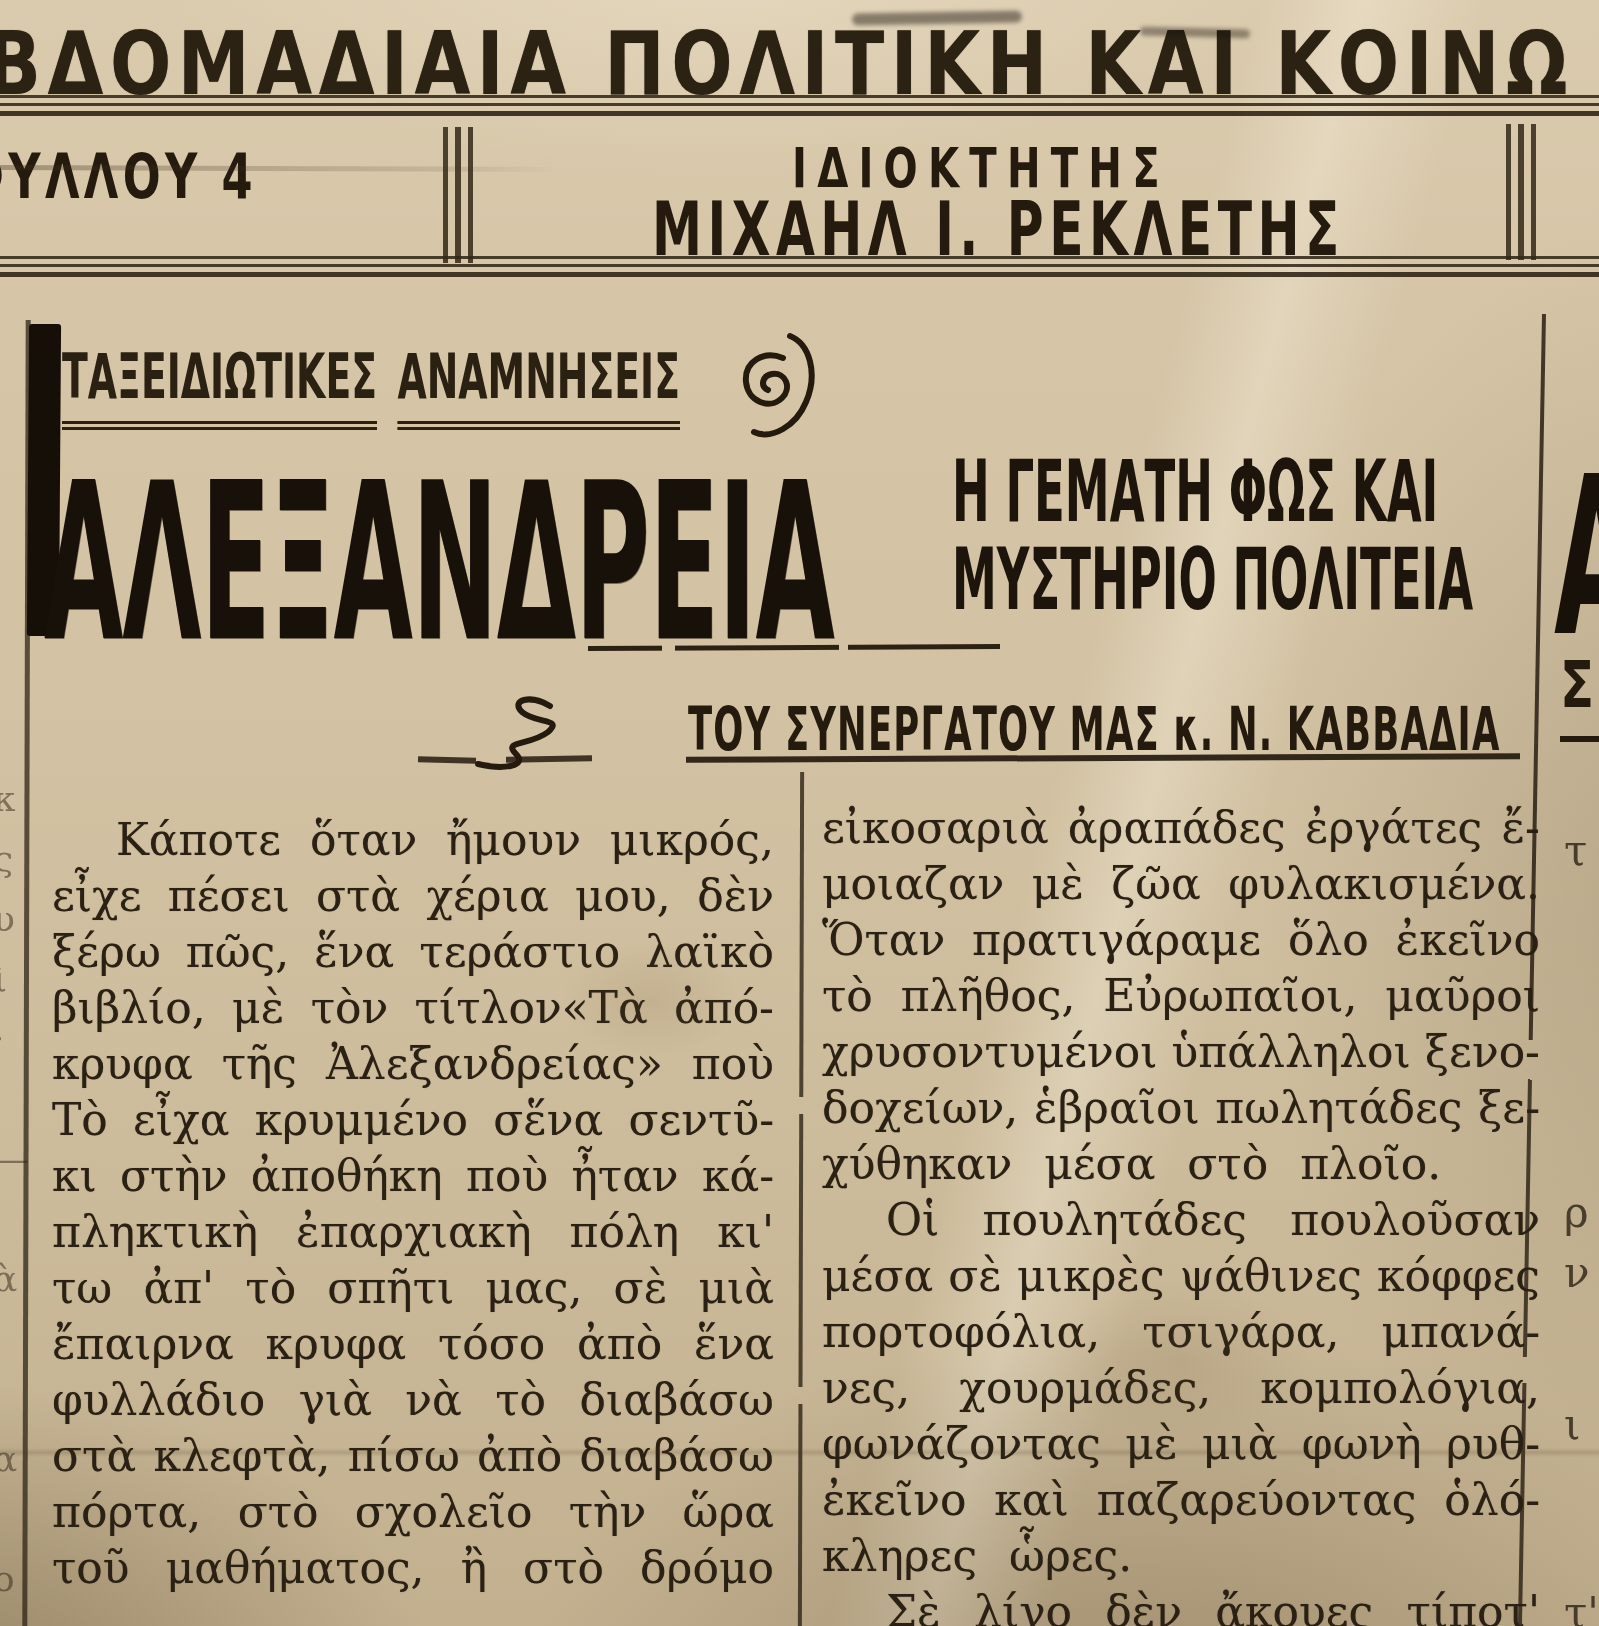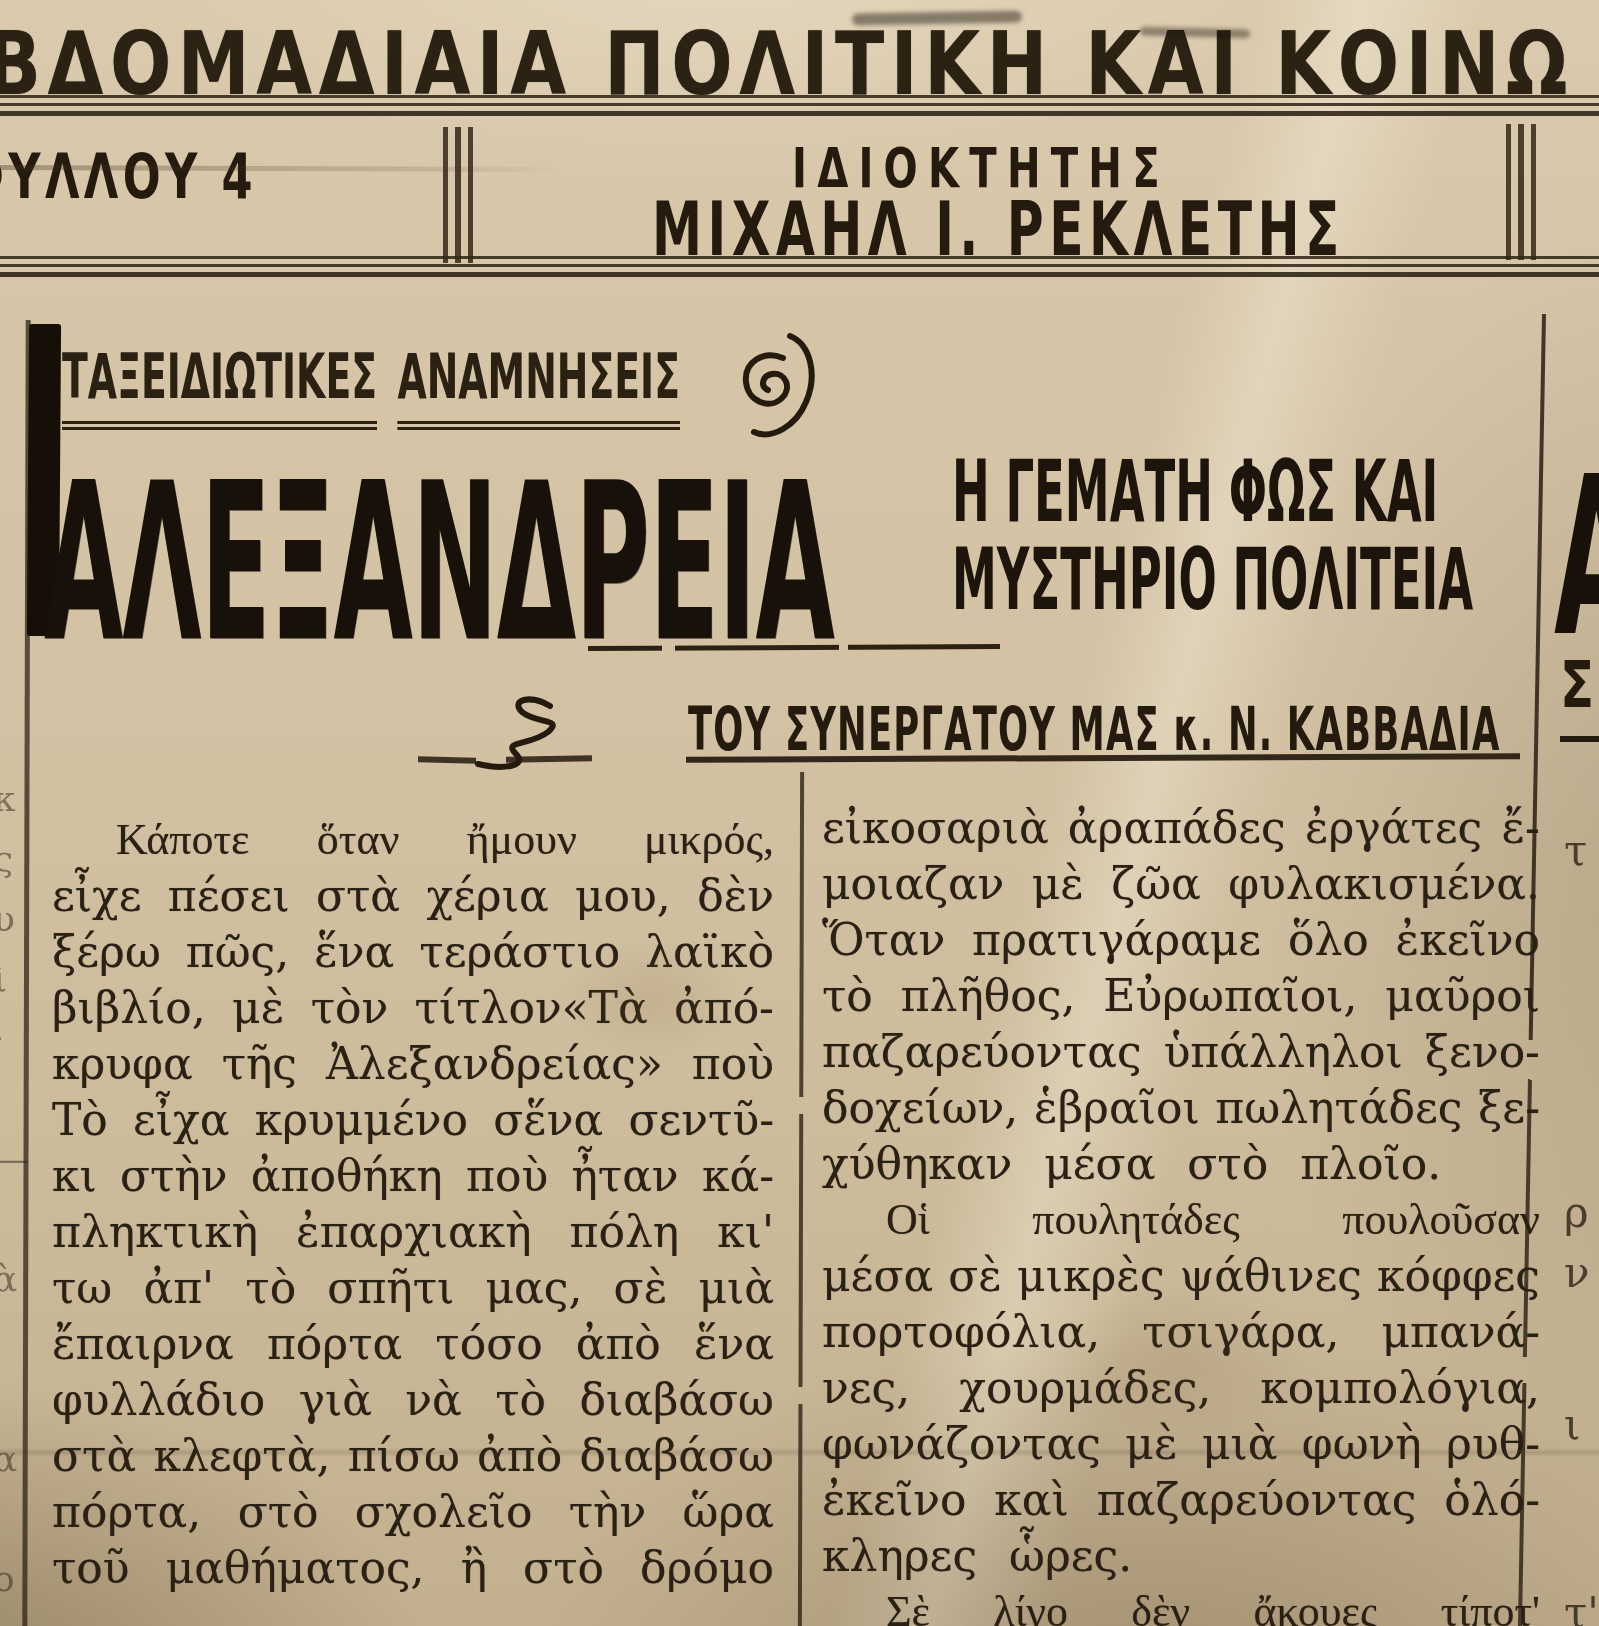--- a/index.html
+++ b/index.html
@@ -43,21 +43,21 @@
   .byline-rule{top:755px; left:686px; width:834px; height:6px; background:#241a0e; transform:rotate(-.25deg); opacity:.92;}
   .dash1{top:757px; left:418px; width:58px; height:6px; background:#241a0e; transform:rotate(1.5deg); opacity:.85;}
   .dash2{top:756px; left:506px; width:86px; height:6px; background:#241a0e; transform:rotate(-1deg); opacity:.85;}
   
   .col{position:absolute; font-size:44px; line-height:56px; color:#2a2114;
        text-shadow:0 0 1px rgba(42,33,20,.35);}
   .col-left{top:812px; left:52px; width:722px;}
   .col-right{top:800px; left:822px; width:718px;}
   .bl{height:56px; text-align:justify; text-align-last:justify; white-space:nowrap;}
   .bl.endline{text-align-last:left; word-spacing:18px;}
-  .bl.indent{text-indent:64px;font-family:Liberation Serif, serif;}
+  .bl.indent{text-indent:64px;}
   
   .left-edge-rule{top:320px; left:24px; width:5px; height:1306px; background:rgba(40,30,18,.72); transform:rotate(.15deg);}
   .left-black-bar{top:324px; left:28px; width:32px; height:312px; background:#150f08; transform:rotate(.4deg); border-radius:3px;}
   .mid-rule{top:772px; left:799px; width:4px; height:854px; transform:rotate(.15deg);
      background:linear-gradient(180deg,rgba(45,35,20,.8) 0 38%,transparent 38% 40%,rgba(45,35,20,.8) 40% 72%,transparent 72% 74%,rgba(45,35,20,.8) 74% 100%);}
   .right-rule{top:314px; left:1542px; width:4px; height:1320px; transform-origin:top left; transform:rotate(1.05deg);
      background:linear-gradient(180deg,rgba(40,30,18,.85) 0 55%,transparent 55% 58%,rgba(40,30,18,.8) 58% 79%,transparent 79% 81%,rgba(40,30,18,.8) 81% 100%);}
   
   .adj-headline{top:430px; left:1554px; font-size:219px; transform:scaleX(.5); color:#17110a;}
   .adj-byline{top:648px; left:1560px; font-size:64px; transform:scaleX(.78);
@@ -118,35 +118,35 @@
   <div class="col col-left">
     <div class="bl indent">Κάποτε ὅταν ἤμουν μικρός,</div>
     <div class="bl">εἶχε πέσει στὰ χέρια μου, δὲν</div>
     <div class="bl">ξέρω πῶς, ἕνα τεράστιο λαϊκὸ</div>
     <div class="bl">βιβλίο, μὲ τὸν τίτλον«Τὰ ἀπό-</div>
     <div class="bl">κρυφα τῆς Ἀλεξανδρείας» ποὺ</div>
     <div class="bl">Τὸ εἶχα κρυμμένο σἕνα σεντῦ-</div>
     <div class="bl">κι στὴν ἀποθήκη ποὺ ἦταν κά-</div>
     <div class="bl">πληκτικὴ ἐπαρχιακὴ πόλη κι'</div>
     <div class="bl">τω ἀπ' τὸ σπῆτι μας, σὲ μιὰ</div>
-    <div class="bl">ἔπαιρνα πόρτα τόσο ἀπὸ ἕνα</div>
+    <div class="bl">ἔπαιρνα κρυφα τόσο ἀπὸ ἕνα</div>
     <div class="bl">φυλλάδιο γιὰ νὰ τὸ διαβάσω</div>
     <div class="bl">στὰ κλεφτὰ, πίσω ἀπὸ διαβάσω</div>
     <div class="bl">πόρτα, στὸ σχολεῖο τὴν ὥρα</div>
     <div class="bl">τοῦ μαθήματος, ἢ στὸ δρόμο</div>
   </div>
 
   <div class="abs mid-rule"></div>
 
   <div class="col col-right">
     <div class="bl">εἰκοσαριὰ ἀραπάδες ἐργάτες ἔ-</div>
     <div class="bl">μοιαζαν μὲ ζῶα φυλακισμένα.</div>
     <div class="bl">Ὅταν πρατιγάραμε ὅλο ἐκεῖνο</div>
     <div class="bl">τὸ πλῆθος, Εὐρωπαῖοι, μαῦροι</div>
-    <div class="bl">παζαρεύοντας ὑπάλληλοι ξενο-</div>
+    <div class="bl">χρυσοντυμένοι ὑπάλληλοι ξενο-</div>
     <div class="bl">δοχείων, ἑβραῖοι πωλητάδες ξε-</div>
     <div class="bl endline">χύθηκαν μέσα στὸ πλοῖο.</div>
     <div class="bl indent">Οἱ πουλητάδες πουλοῦσαν</div>
     <div class="bl">μέσα σὲ μικρὲς ψάθινες κόφφες</div>
     <div class="bl">πορτοφόλια, τσιγάρα, μπανά-</div>
     <div class="bl">νες, χουρμάδες, κομπολόγια,</div>
     <div class="bl">φωνάζοντας μὲ μιὰ φωνὴ ρυθ-</div>
     <div class="bl">ἐκεῖνο καὶ παζαρεύοντας ὁλό-</div>
     <div class="bl endline">κληρες ὧρες.</div>
     <div class="bl indent">Σὲ λίγο δὲν ἄκουες τίποτ'</div>

